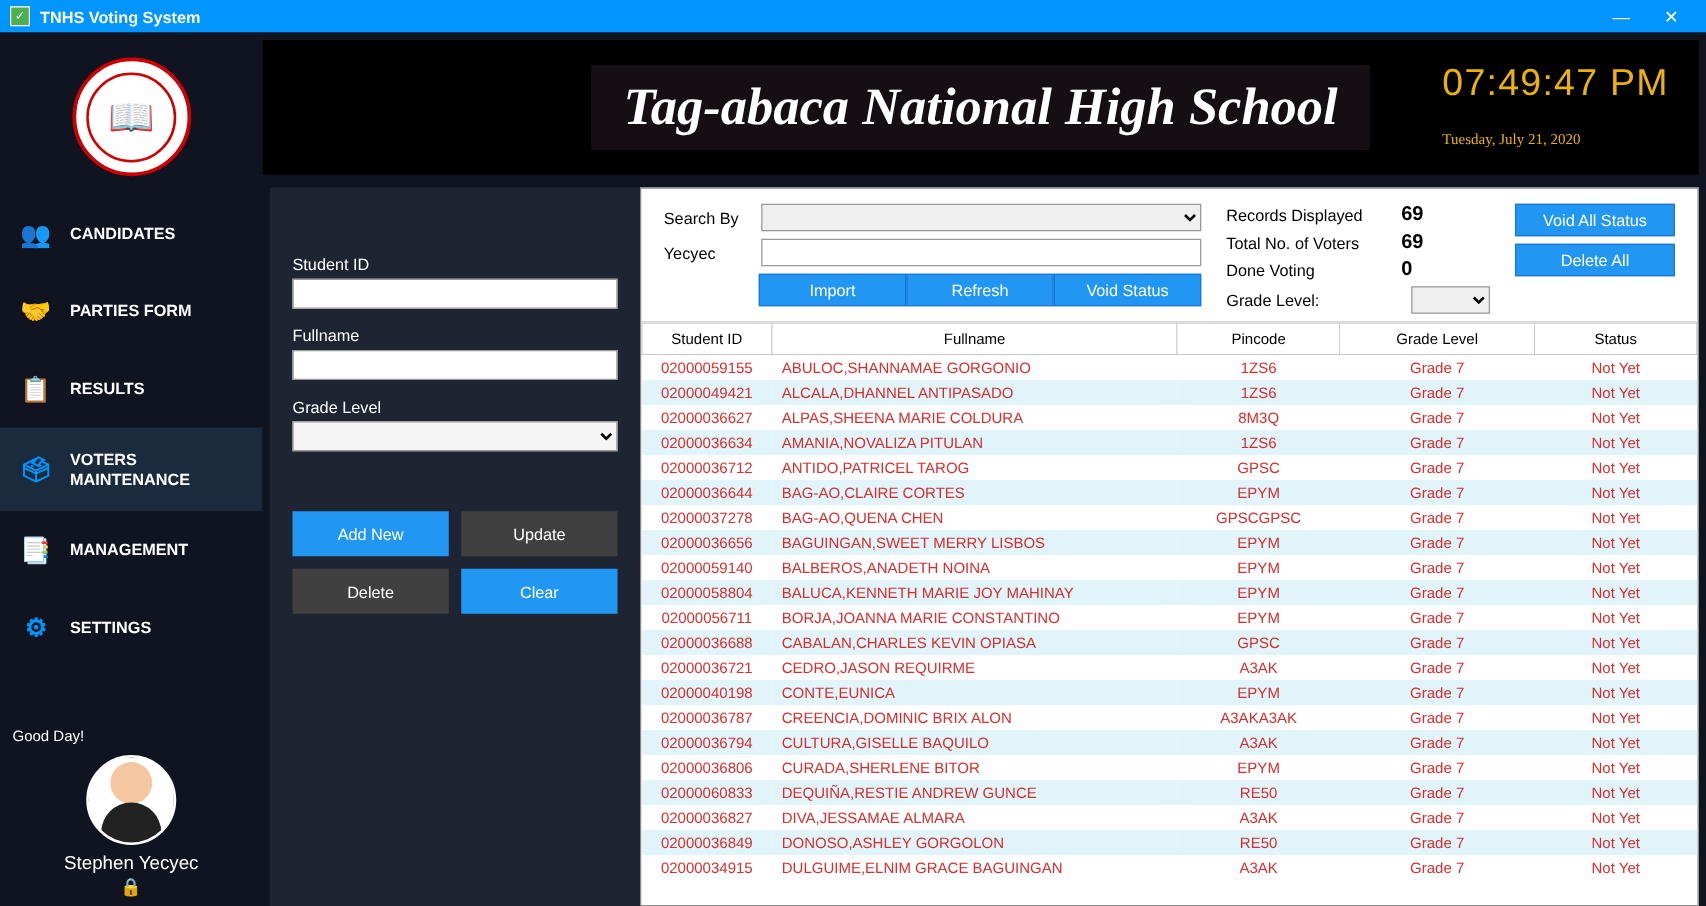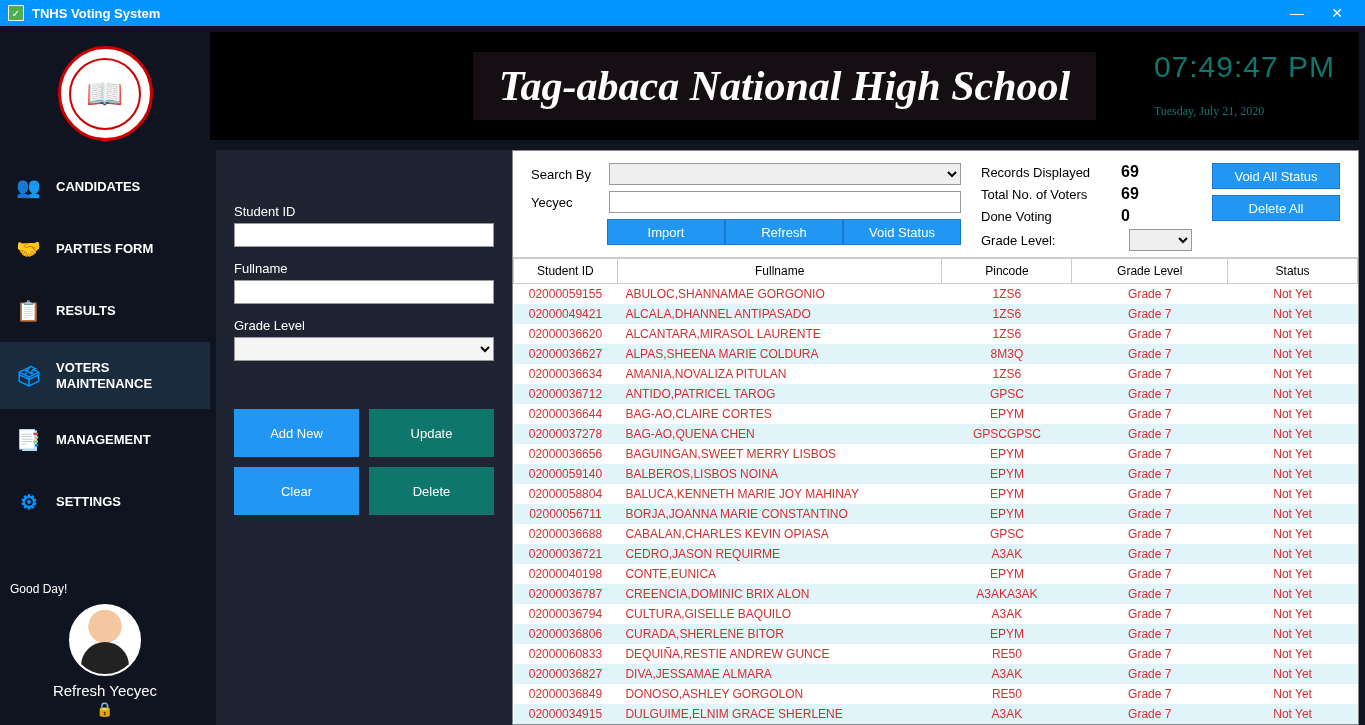--- a/index.html
+++ b/index.html
@@ -21,32 +21,32 @@
 .nav-label { line-height: 1.2; }
 .sidebar-footer { margin-top: auto; padding: 6px 10px 8px; color: #fff; font-size: 12px; }
 .avatar { width: 72px; height: 72px; border-radius: 50%; background: #eee; margin: 8px auto 6px; background: radial-gradient(circle at 50% 30%, #f4c7a1 28%, #fff 29%); border: 2px solid #fff; position: relative; overflow: hidden; }
 .avatar::after { content:""; position:absolute; bottom:0; left:10px; right:10px; height:32px; background:#222; border-radius: 25px 25px 0 0; }
 .username { text-align: center; font-size: 15px; font-weight: 400; }
 .lock-icon { text-align: center; color: #0095ff; font-size: 14px; margin-top: 2px; }
 .main { flex: 1; background: #0f1420; display: flex; flex-direction: column; }
 .banner { background: #000; margin: 6px 6px 0 0; height: 108px; position: relative; padding: 10px 20px; display: flex; align-items: center; justify-content: center; }
 .banner-text { background: #150f14; padding: 10px 26px; }
 .school-name { color: #fff; font-family: "Brush Script MT", cursive; font-size: 42px; font-style: italic; font-weight: 700; }
-.banner-time { position: absolute; right: 24px; top: 18px; color: #0f766e; text-align: left; }
+.banner-time { position: absolute; right: 24px; top: 18px; color: #eab308; text-align: left; }
 .banner-time .time { font-size: 30px; letter-spacing: 1px; }
 .banner-time .date { font-size: 12px; margin-top: 20px; font-family: Liberation Serif, serif; }
 .content { flex: 1; display: flex; margin: 10px 6px 0 6px; gap: 0; }
 .form-panel { width: 296px; background: #1f2432; padding: 50px 18px 18px; }
 .form-label { color: #fff; font-size: 13px; margin-bottom: 4px; margin-top: 4px; }
 .form-input { width: 100%; height: 24px; background: #fff; border: 1px solid #999; padding: 2px 6px; font-size: 13px; margin-bottom: 10px; }
 .form-select { width: 100%; height: 24px; background: #f5f5f5; border: 1px solid #999; padding: 0 4px; font-size: 13px; }
 .form-buttons { display: grid; grid-template-columns: 1fr 1fr; gap: 10px; margin-top: 48px; }
-.btn { height: 48px; border: none; color: #fff; font-size: 13px; cursor: pointer; }
+.btn { height: 36px; border: none; color: #fff; font-size: 13px; cursor: pointer; }
 .btn-blue { background: #2196f3; }
-.btn-gray { background: #0f766e; }
+.btn-gray { background: #404040; }
 .data-panel { flex: 1; background: #fff; border: 1px solid #888; display: flex; flex-direction: column; }
 .search-row { display: flex; padding: 12px 18px 2px; gap: 10px; }
 .search-left { flex: 0 0 430px; }
 .search-row-inner { display: flex; align-items: center; margin-bottom: 6px; gap: 6px; }
 .search-row-inner label { width: 72px; font-size: 13px; }
 .search-row-inner select, .search-row-inner input { flex: 1; height: 22px; border: 1px solid #999; padding: 0 4px; font-size: 12px; }
 .action-buttons { display: flex; margin-left: 76px; }
 .action-btn { flex: 1; height: 26px; background: #2196f3; color: #fff; border: 1px solid #1976d2; font-size: 13px; cursor: pointer; }
 .stats { padding: 0 10px; flex: 1; }
 .stat-row { display: flex; font-size: 13px; margin-bottom: 4px; align-items: center; }
@@ -101,21 +101,21 @@
       <div class="nav-icon">📑</div>
       <div class="nav-label">MANAGEMENT</div>
     </div>
     <div class="nav-item">
       <div class="nav-icon">⚙</div>
       <div class="nav-label">SETTINGS</div>
     </div>
     <div class="sidebar-footer">
       <div>Good Day!</div>
       <div class="avatar"></div>
-      <div class="username">Refresh Yecyec</div>
+      <div class="username">Stephen Yecyec</div>
       <div class="lock-icon">🔒</div>
     </div>
   </div>
 
   <div class="main">
     <div class="banner">
       <div class="banner-text">
           <div class="school-name">Tag-abaca National High School</div>
         </div>
       <div class="banner-time">
@@ -128,22 +128,22 @@
       <div class="form-panel">
         <div class="form-label">Student ID</div>
         <input class="form-input" style="">
         <div class="form-label">Fullname</div>
         <input class="form-input" style="">
         <div class="form-label">Grade Level</div>
         <select class="form-select"><option></option></select>
         <div class="form-buttons">
           <button class="btn btn-blue">Add New</button>
           <button class="btn btn-gray">Update</button>
+          <button class="btn btn-gray">Delete</button>
           <button class="btn btn-blue">Clear</button>
-          <button class="btn btn-gray">Delete</button>
         </div>
       </div>
 
       <div class="data-panel">
         <div class="search-row">
           <div class="search-left">
             <div class="search-row-inner">
               <label>Search By</label>
               <select><option></option></select>
             </div>
@@ -201,27 +201,20 @@
                   <td>Not Yet</td>
                 </tr>
                 <tr>
                   <td>02000049421</td>
                   <td>ALCALA,DHANNEL ANTIPASADO</td>
                   <td>1ZS6</td>
                   <td>Grade 7</td>
                   <td>Not Yet</td>
                 </tr>
                 <tr>
-                  <td>02000036620</td>
-                  <td>ALCANTARA,MIRASOL LAURENTE</td>
-                  <td>1ZS6</td>
-                  <td>Grade 7</td>
-                  <td>Not Yet</td>
-                </tr>
-                <tr>
                   <td>02000036627</td>
                   <td>ALPAS,SHEENA MARIE COLDURA</td>
                   <td>8M3Q</td>
                   <td>Grade 7</td>
                   <td>Not Yet</td>
                 </tr>
                 <tr>
                   <td>02000036634</td>
                   <td>AMANIA,NOVALIZA PITULAN</td>
                   <td>1ZS6</td>
@@ -251,21 +244,21 @@
                 </tr>
                 <tr>
                   <td>02000036656</td>
                   <td>BAGUINGAN,SWEET MERRY LISBOS</td>
                   <td>EPYM</td>
                   <td>Grade 7</td>
                   <td>Not Yet</td>
                 </tr>
                 <tr>
                   <td>02000059140</td>
-                  <td>BALBEROS,LISBOS NOINA</td>
+                  <td>BALBEROS,ANADETH NOINA</td>
                   <td>EPYM</td>
                   <td>Grade 7</td>
                   <td>Not Yet</td>
                 </tr>
                 <tr>
                   <td>02000058804</td>
                   <td>BALUCA,KENNETH MARIE JOY MAHINAY</td>
                   <td>EPYM</td>
                   <td>Grade 7</td>
                   <td>Not Yet</td>
@@ -335,21 +328,21 @@
                 </tr>
                 <tr>
                   <td>02000036849</td>
                   <td>DONOSO,ASHLEY GORGOLON</td>
                   <td>RE50</td>
                   <td>Grade 7</td>
                   <td>Not Yet</td>
                 </tr>
                 <tr>
                   <td>02000034915</td>
-                  <td>DULGUIME,ELNIM GRACE SHERLENE</td>
+                  <td>DULGUIME,ELNIM GRACE BAGUINGAN</td>
                   <td>A3AK</td>
                   <td>Grade 7</td>
                   <td>Not Yet</td>
                 </tr>
               </tbody>
           </table>
         </div>
       </div>
     </div>
   </div>

